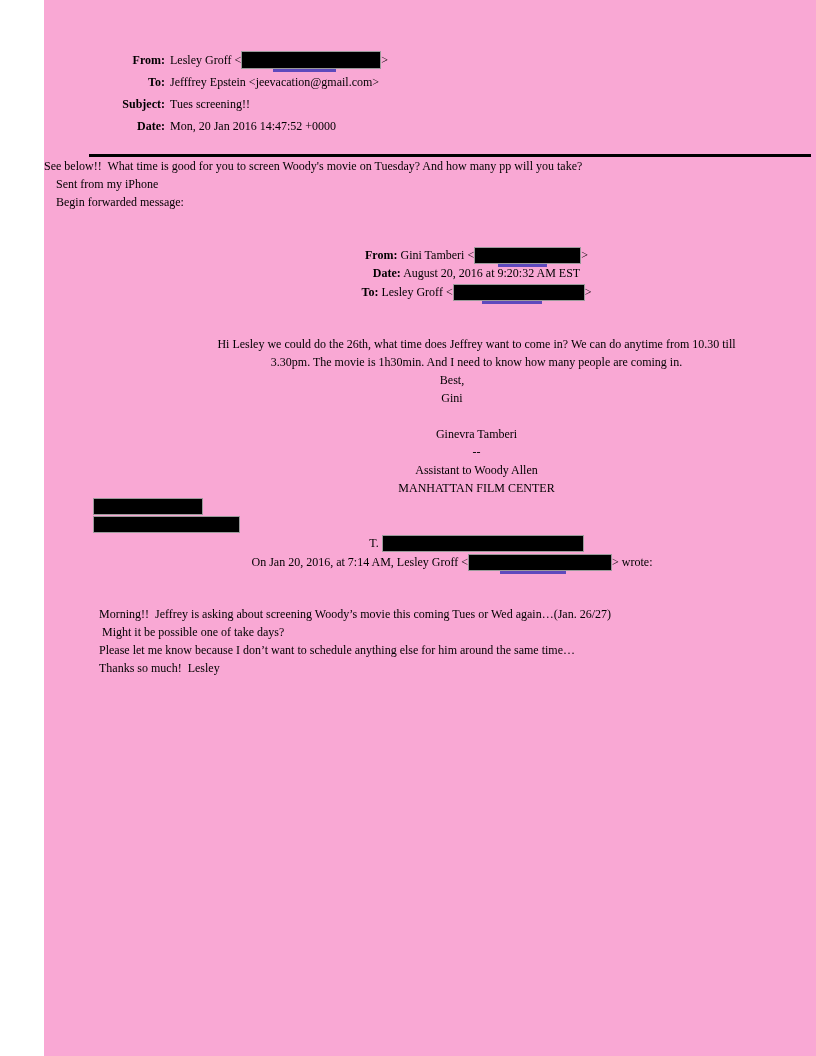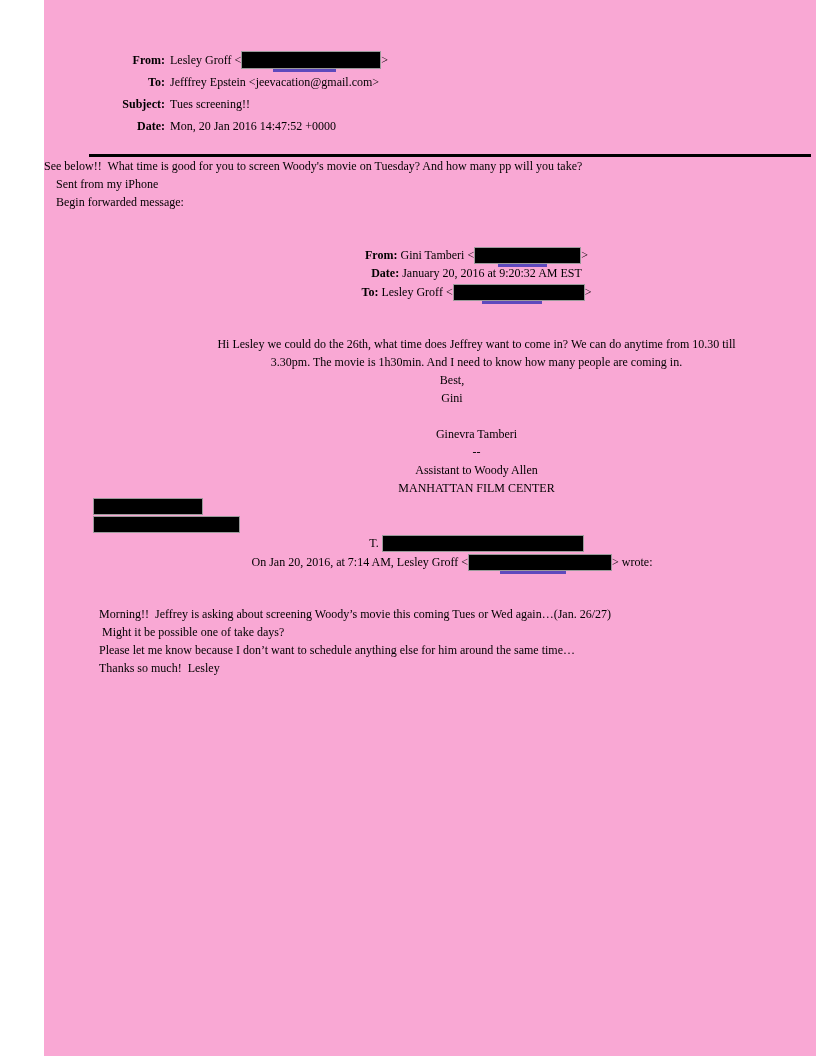--- a/index.html
+++ b/index.html
@@ -105,21 +105,21 @@
   </div>
 
   <hr class="rule">
 
   <p class="doc intro">See below!!  What time is good for you to screen Woody's movie on Tuesday? And how many pp will you take?</p>
   <p class="doc mt-para ml-main">Sent from my iPhone</p>
   <p class="doc mt-para ml-main">Begin forwarded message:</p>
 
   <div class="fwd-hdr mt-block ml-fwd">
     <div class="line"><span class="b">From:</span><span> Gini Tamberi &lt;</span><span class="redact rw-ffrom hint"></span><span>&gt;</span></div>
-    <div class="line"><span class="b">Date:</span><span> January 20, 2016 at 9:20:32 AM EST</span></div>
+    <div class="line"><span class="b">Date:</span><span> August 20, 2016 at 9:20:32 AM EST</span></div>
     <div class="line"><span class="b">To:</span><span> Lesley Groff &lt;</span><span class="redact rw-fto hint"></span><span>&gt;</span></div>
   </div>
 
   <div class="mt-block ml-fwd">
     <div class="line">Hi Lesley we could do the 26th, what time does Jeffrey want to come in? We can do anytime from 10.30 till</div>
     <div class="line">3.30pm. The movie is 1h30min. And I need to know how many people are coming in.</div>
   </div>
   <p class="doc mt-para ml-fwd">Best,</p>
   <p class="doc mt-para ml-fwd">Gini</p>
 

